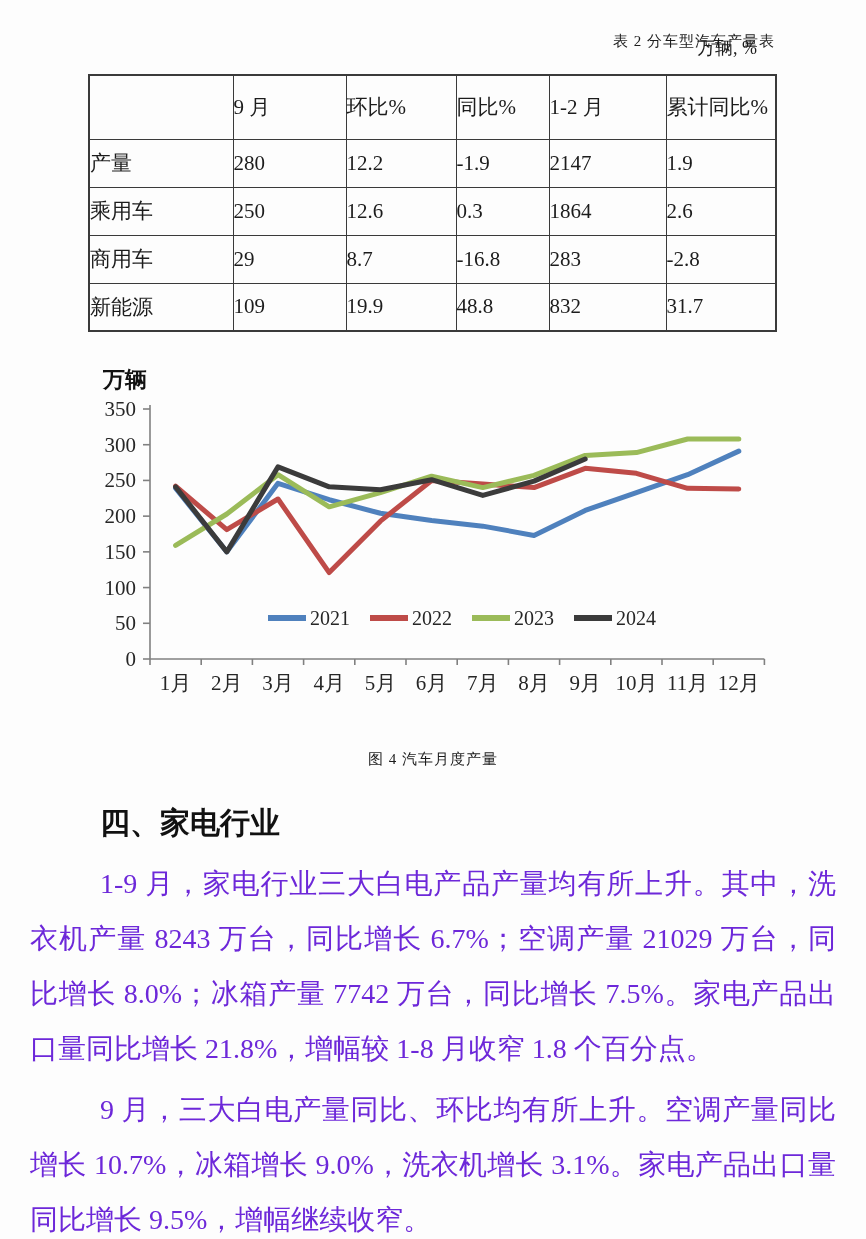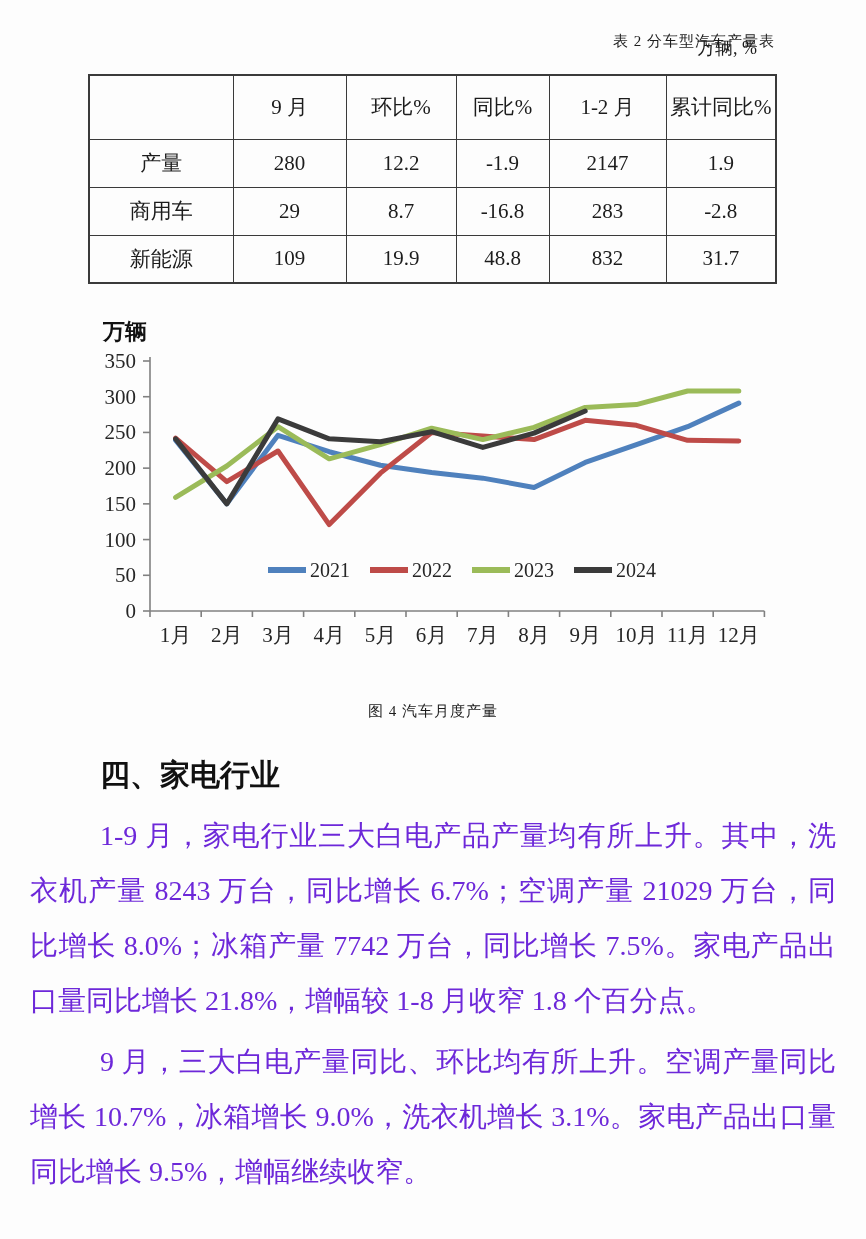--- a/index.html
+++ b/index.html
@@ -36,21 +36,21 @@
     font-size: 18px;
   }
   table.data-table {
     border-collapse: collapse;
     table-layout: fixed;
     width: 687px;
     border: 2px solid #3a3a3a;
   }
   table.data-table th, table.data-table td {
     border: 1.5px solid #3a3a3a;
-    text-align: center;
+    text-align: left;
     vertical-align: middle;
     font-weight: normal;
     font-size: 21px;
     padding: 0;
   }
   table.data-table thead tr { height: 64px; }
   table.data-table tbody tr { height: 48px; }
   
   .chart-wrap {
     position: relative;
@@ -111,20 +111,28 @@
           </tr>
         </thead>
       <tbody id="tbody">
           <tr>
             <td>产量</td>
             <td>280</td>
             <td>12.2</td>
             <td>-1.9</td>
             <td>2147</td>
             <td>1.9</td>
+          </tr>
+          <tr>
+            <td>乘用车</td>
+            <td>250</td>
+            <td>12.6</td>
+            <td>0.3</td>
+            <td>1864</td>
+            <td>2.6</td>
           </tr>
           <tr>
             <td>商用车</td>
             <td>29</td>
             <td>8.7</td>
             <td>-16.8</td>
             <td>283</td>
             <td>-2.8</td>
           </tr>
           <tr>

